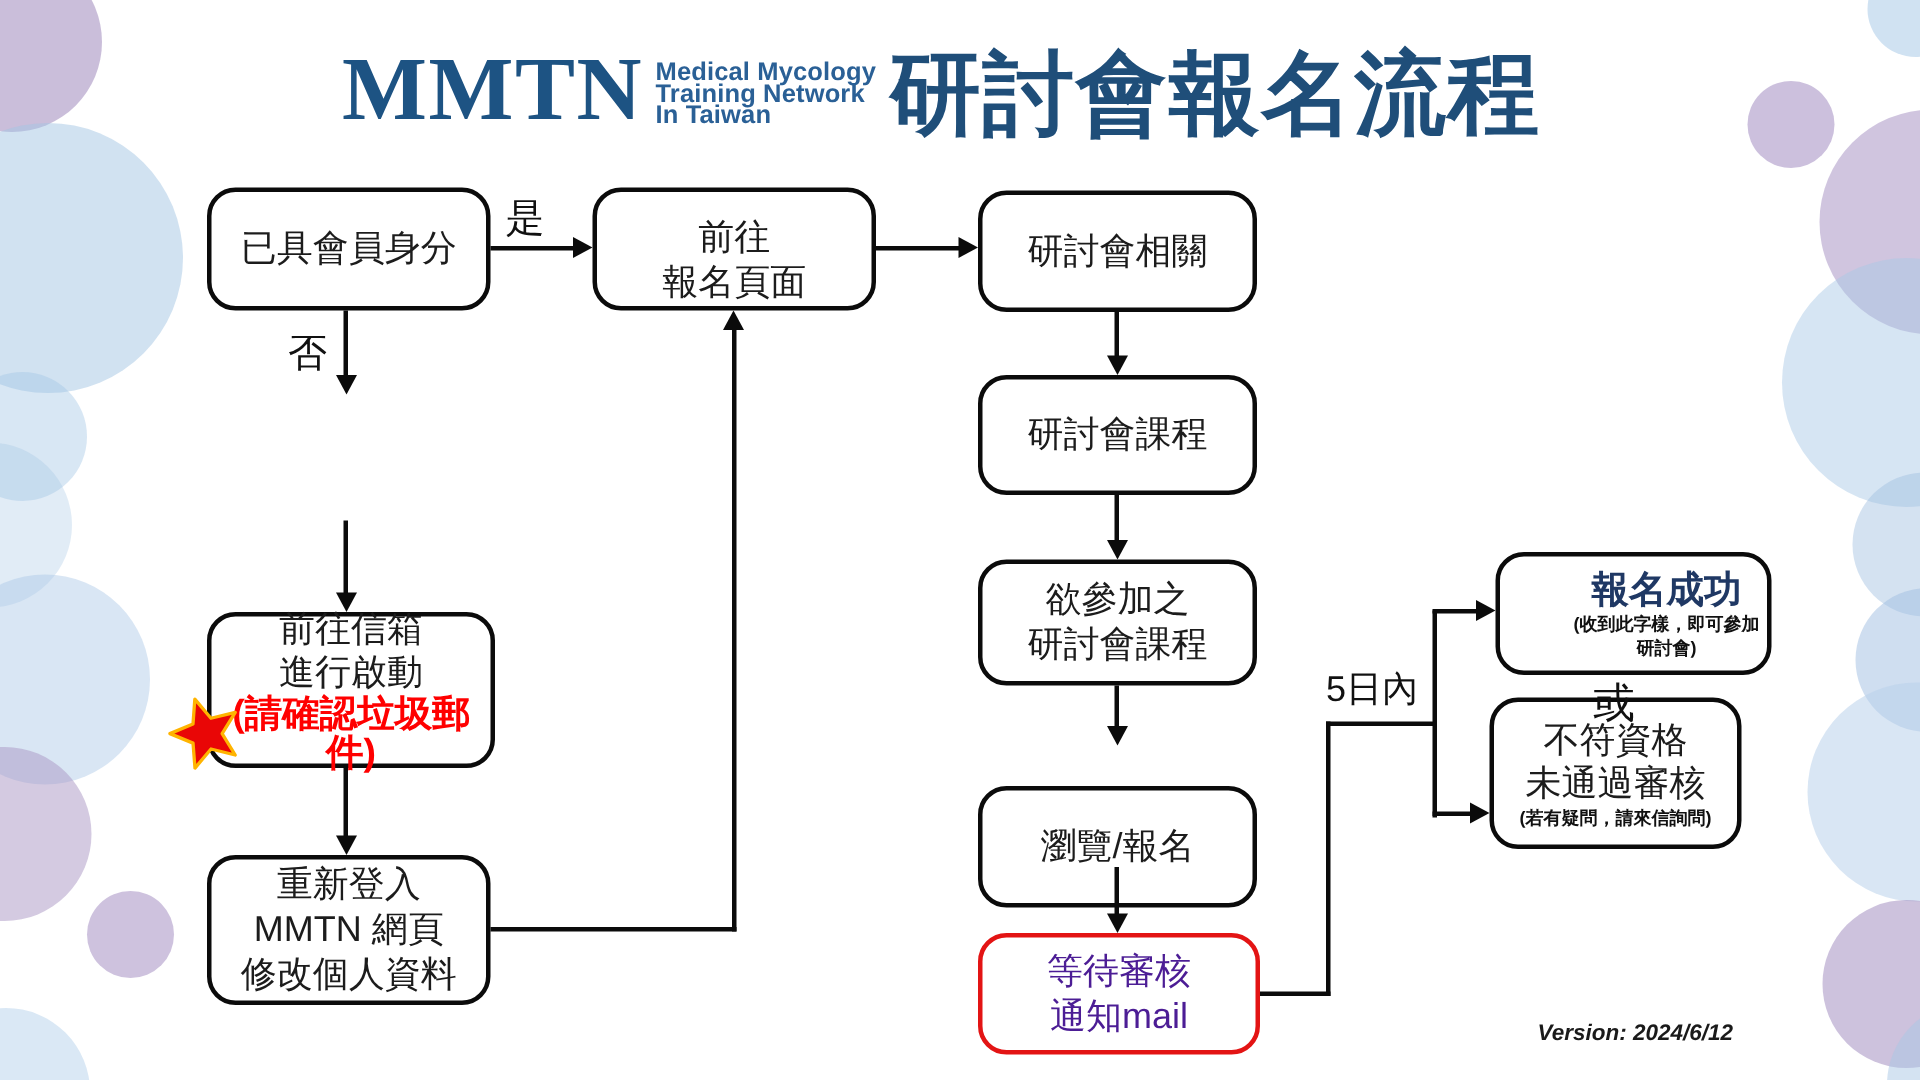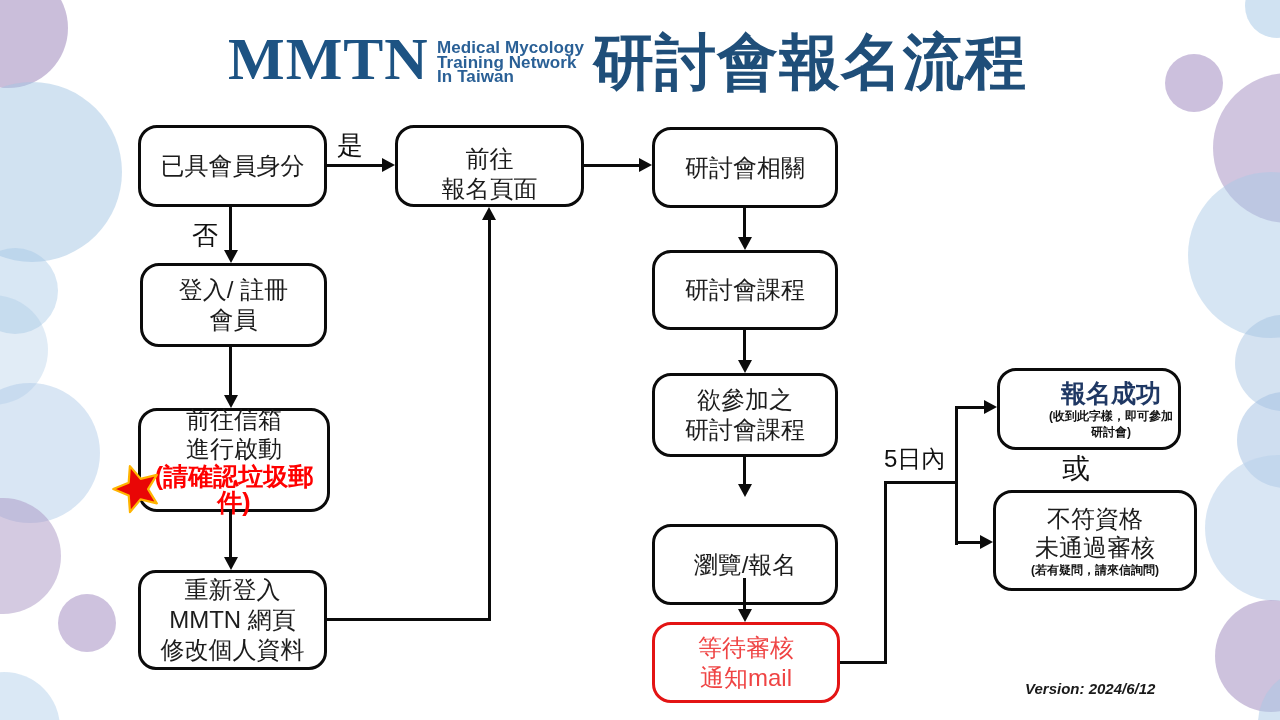--- a/index.html
+++ b/index.html
@@ -28,21 +28,21 @@
     white-space:nowrap;
   }
   
   .box{
     position:absolute;box-sizing:border-box;
     background:#ffffff;border:3px solid #0b0b0b;border-radius:19px;
     display:flex;flex-direction:column;align-items:center;justify-content:center;
     text-align:center;font-size:24px;line-height:30px;color:#1c1c1c;
   }
   .box .note{font-size:12px;line-height:16px;font-weight:700;color:#111;}
-  .box.red{border-color:#e31414;color:#ef4444;}
+  .box.red{border-color:#e31414;color:#4c1d95;}
   .box .navy-title{color:#1F3864;font-weight:800;font-size:25px;}
   .box .red-note{color:#ff0000;font-weight:800;font-size:25px;line-height:26px;}
   
   .ln{position:absolute;background:#0b0b0b;}
   .arr{position:absolute;width:0;height:0;}
   .arr.right{border-top:7px solid transparent;border-bottom:7px solid transparent;border-left:13px solid #0b0b0b;}
   .arr.down{border-left:7px solid transparent;border-right:7px solid transparent;border-top:13px solid #0b0b0b;}
   .arr.up{border-left:7px solid transparent;border-right:7px solid transparent;border-bottom:13px solid #0b0b0b;}
   
   .flabel{position:absolute;font-size:26px;color:#111;}
@@ -85,40 +85,36 @@
 
   <div class="box" style="left:138px;top:125px;width:189px;height:82px;">
     <div>已具會員身分</div>
   </div>
 
   <div class="box" style="left:395px;top:125px;width:189px;height:82px;justify-content:flex-end;">
     <div>前往</div>
     <div>報名頁面</div>
   </div>
 
-  <div class="box" style="left:140px;top:263px;width:187px;height:84px;">
-    <div>登入/ 註冊</div>
-    <div>會員</div>
-  </div>
 
   <div class="box" style="left:138px;top:408px;width:192px;height:104px;line-height:29px;">
     <div>前往信箱</div>
     <div>進行啟動</div>
     <div class="red-note">(請確認垃圾郵件)</div>
   </div>
 
   <div class="star-wrap">
     <svg width="54" height="54" viewBox="0 0 54 54">
       <g transform="rotate(-18 27 27)">
         <path d="M27 4 L33.3 19.4 L49.9 20.7 L37.2 31.5 L41.1 47.7 L27 38.9 L12.9 47.7 L16.8 31.5 L4.1 20.7 L20.7 19.4 Z" fill="#e90606" stroke="#ffb400" stroke-width="2.2" stroke-linejoin="round"></path>
       </g>
     </svg>
   </div>
 
-  <div class="box" style="left:138px;top:570px;width:189px;height:100px;line-height:30px;border-radius:18px;">
+  <div class="box" style="left:138px;top:570px;width:189px;height:100px;line-height:30px;">
     <div>重新登入</div>
     <div>MMTN 網頁</div>
     <div>修改個人資料</div>
   </div>
 
   <div class="box" style="left:652px;top:127px;width:186px;height:81px;">
     <div>研討會相關</div>
   </div>
 
   <div class="box" style="left:652px;top:250px;width:186px;height:80px;">
@@ -137,21 +133,21 @@
   <div class="box red" style="left:652px;top:622px;width:188px;height:81px;">
     <div>等待審核</div>
     <div>通知mail</div>
   </div>
 
   <div class="box" style="left:997px;top:368px;width:184px;height:82px;padding-left:44px;">
     <div class="navy-title">報名成功</div>
     <div class="note">(收到此字樣，即可參加研討會)</div>
   </div>
 
-  <div class="box" style="left:993px;top:490px;width:204px;height:101px;line-height:29px;align-items:center;">
+  <div class="box" style="left:993px;top:465px;width:168px;height:101px;line-height:29px;align-items:center;">
     <div>不符資格</div>
     <div>未通過審核</div>
     <div class="note">(若有疑問，請來信詢問)</div>
   </div>
 
   <div class="ln" style="left:327px;top:164px;width:57px;height:3px;"></div>
   <div class="arr right" style="left:382px;top:158px;"></div>
 
   <div class="ln" style="left:229px;top:207px;width:3px;height:45px;"></div>
   <div class="arr down" style="left:224px;top:250px;"></div>

